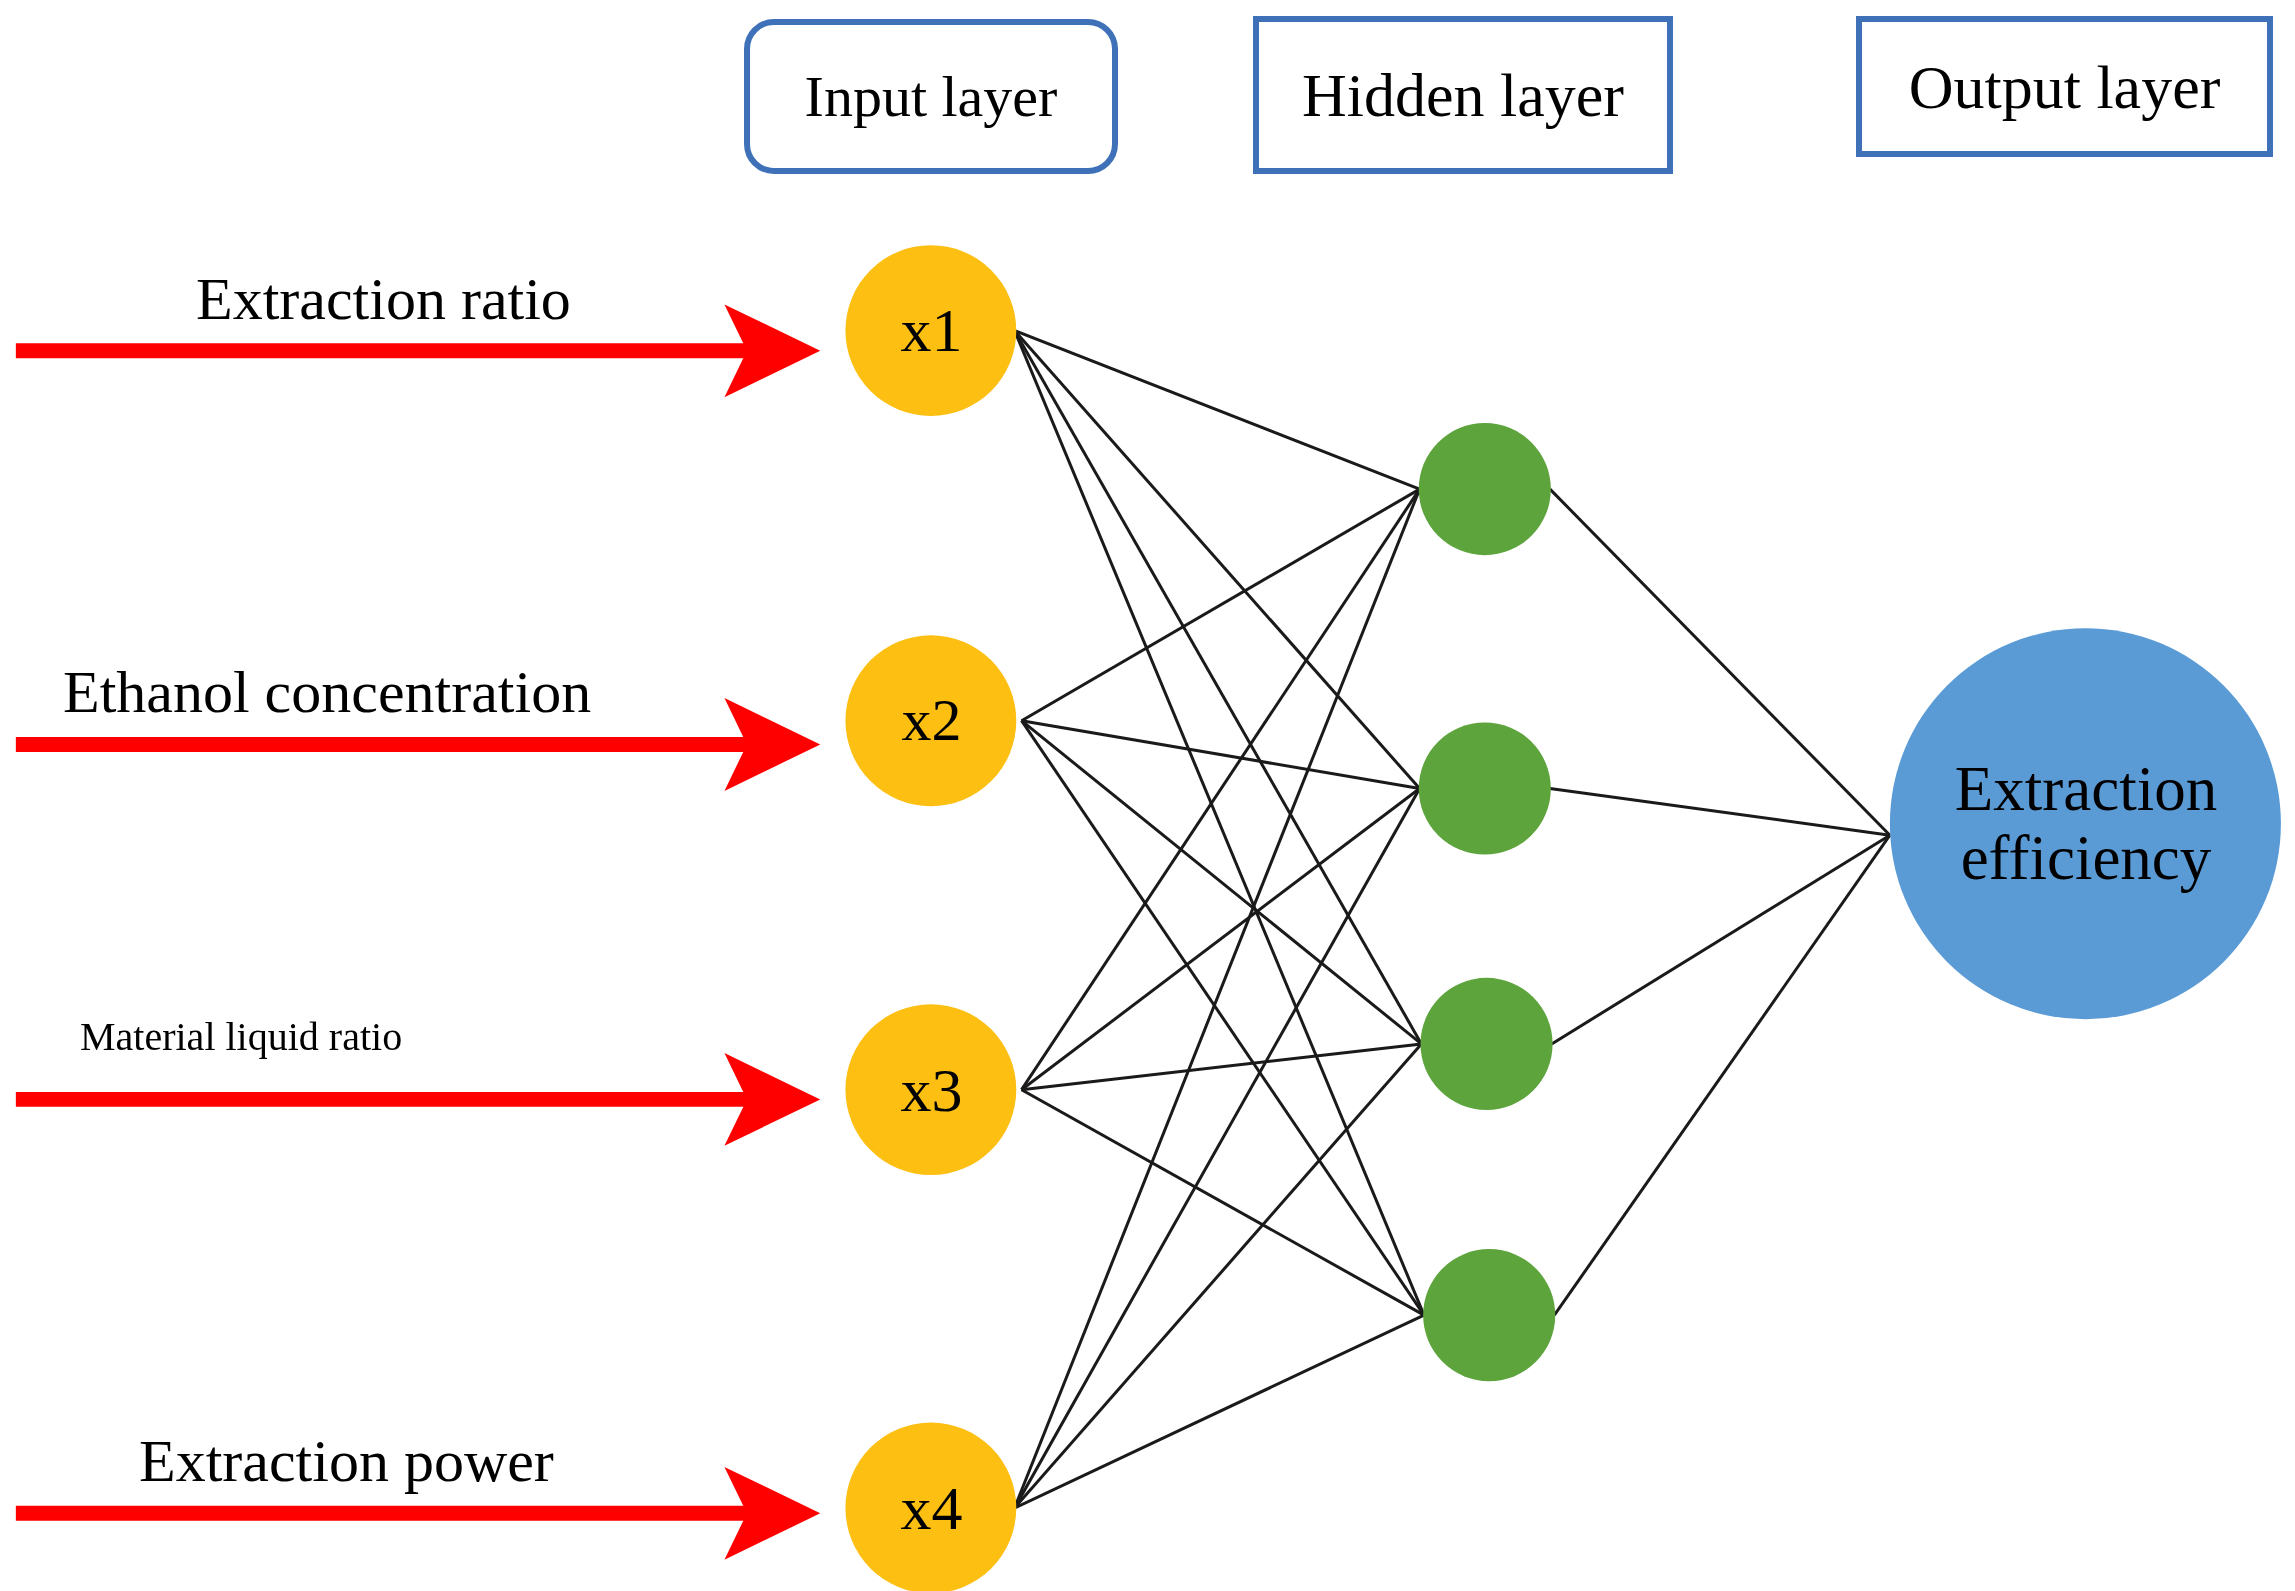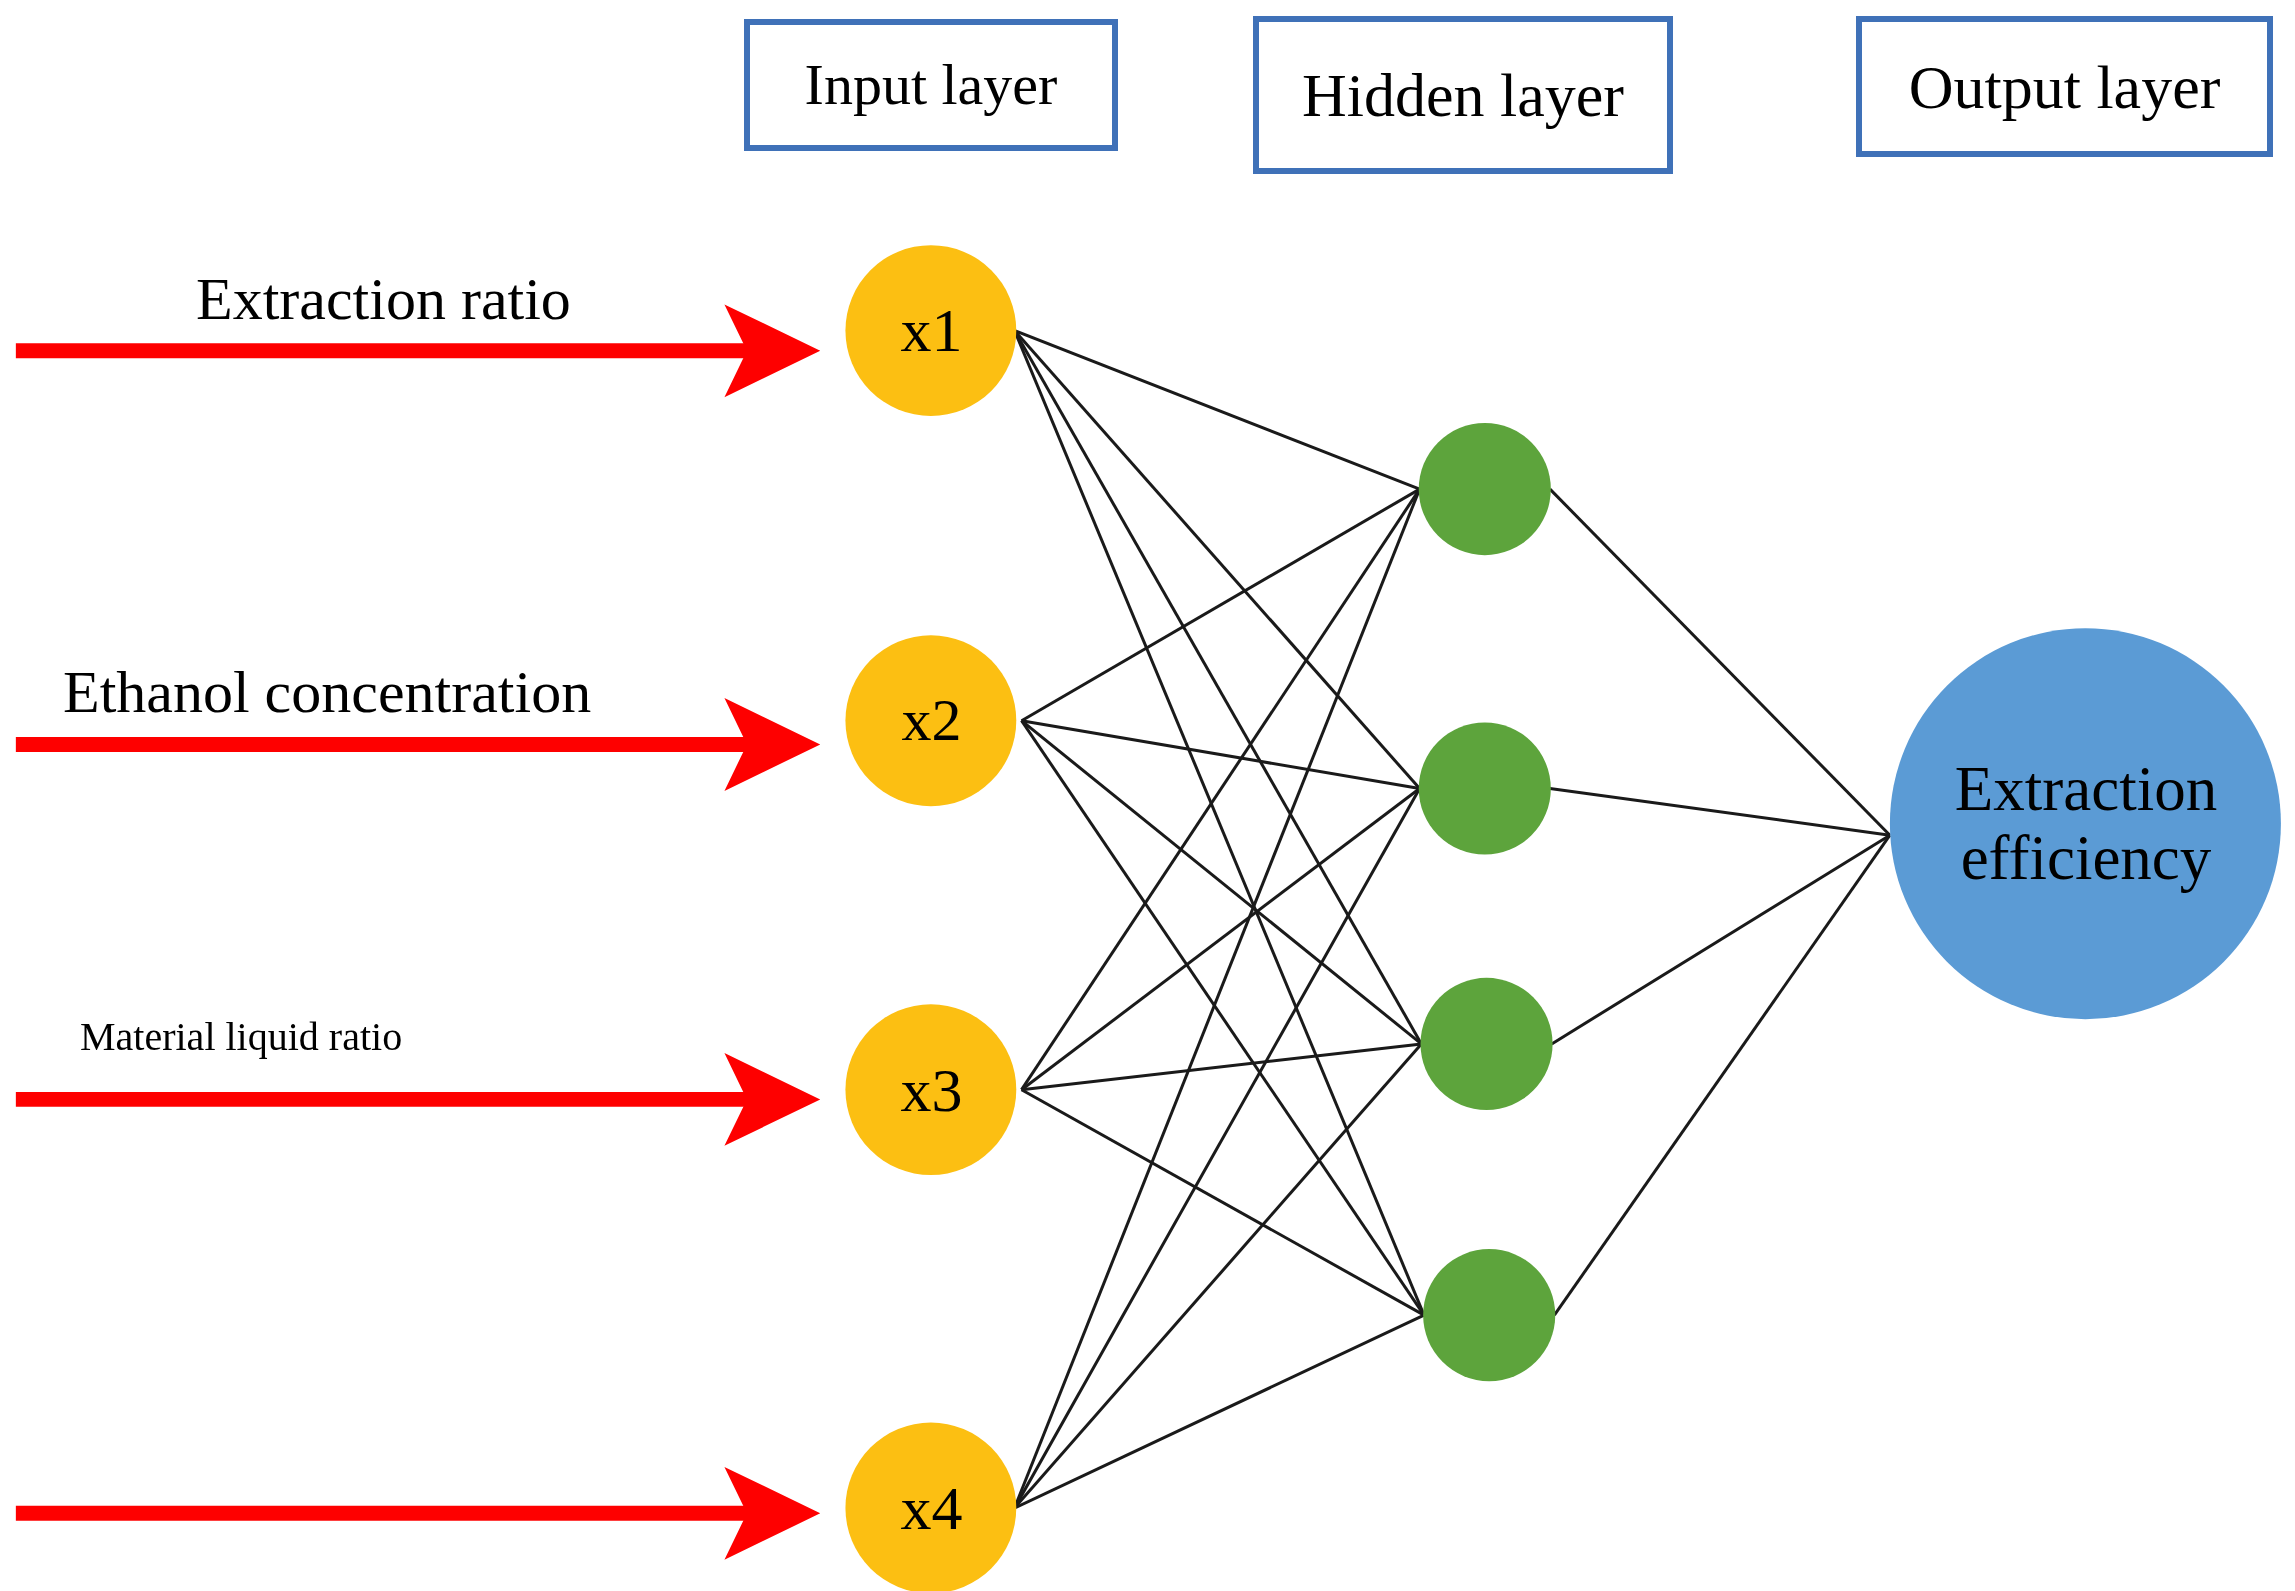--- a/index.html
+++ b/index.html
@@ -120,38 +120,39 @@
     <g>
       <circle cx="1686" cy="555" r="75" fill="#5da43c"></circle>
       <circle cx="1686" cy="895" r="75" fill="#5da43c"></circle>
       <circle cx="1688" cy="1185" r="75" fill="#5da43c"></circle>
       <circle cx="1691" cy="1493" r="75" fill="#5da43c"></circle>
     </g>
 
     <circle cx="2368" cy="935" r="222" fill="#5b9bd5"></circle>
   </svg>
 
-  <div class="layer-box" style="left:744px; top:19.4px; width:374px; height:132px; font-size:58px;">
+  <div class="layer-box" style="left:744px; top:19.4px; width:374px; height:155px; font-size:58px;border-radius:30px;">
     <span class="layer-box-label">Input layer</span>
   </div>
 
   <div class="layer-box" style="left:1253px; top:16px; width:420px; height:158px; font-size:62px;">
     <span class="layer-box-label">Hidden layer</span>
   </div>
 
   <div class="layer-box" style="left:1839px; top:16px; width:417px; height:141px; font-size:62px;margin-left:17px;">
     <span class="layer-box-label">Output layer</span>
   </div>
 
   <div class="input-label" style="left:196px; top:269px; font-size:60px;">Extraction ratio</div>
 
   <div class="input-label" style="left:63px; top:662px; font-size:60px;">Ethanol concentration</div>
 
   <div class="input-label" style="left:80px; top:1017px; font-size:40px;">Material liquid ratio</div>
 
+  <div class="input-label" style="left:139px; top:1431px; font-size:60px;">Extraction power</div>
 
   <div class="node-label" style="left:846px; top:286px; width:171px; height:88px; font-size:62px;">x1</div>
   <div class="node-label" style="left:846px; top:676px; width:171px; height:88px; font-size:60px;">x2</div>
   <div class="node-label" style="left:846px; top:1046px; width:171px; height:88px; font-size:62px;">x3</div>
   <div class="node-label" style="left:846px; top:1464px; width:171px; height:88px; font-size:62px;">x4</div>
 
   <div class="node-label" style="left:1892px; top:696px; width:388px; height:255px; font-size:63px; flex-direction:column;text-align:center;">
     <span>Extraction</span>
     <span>efficiency</span>
   </div>

